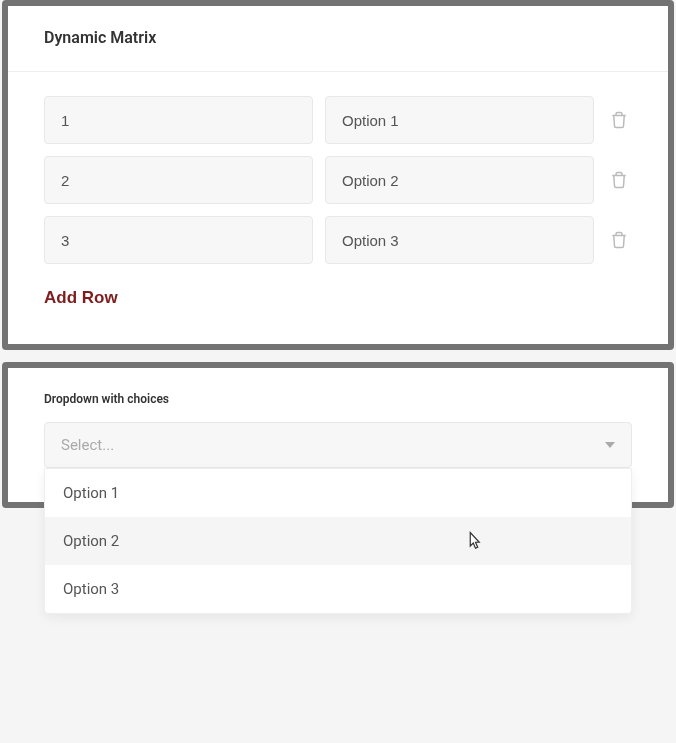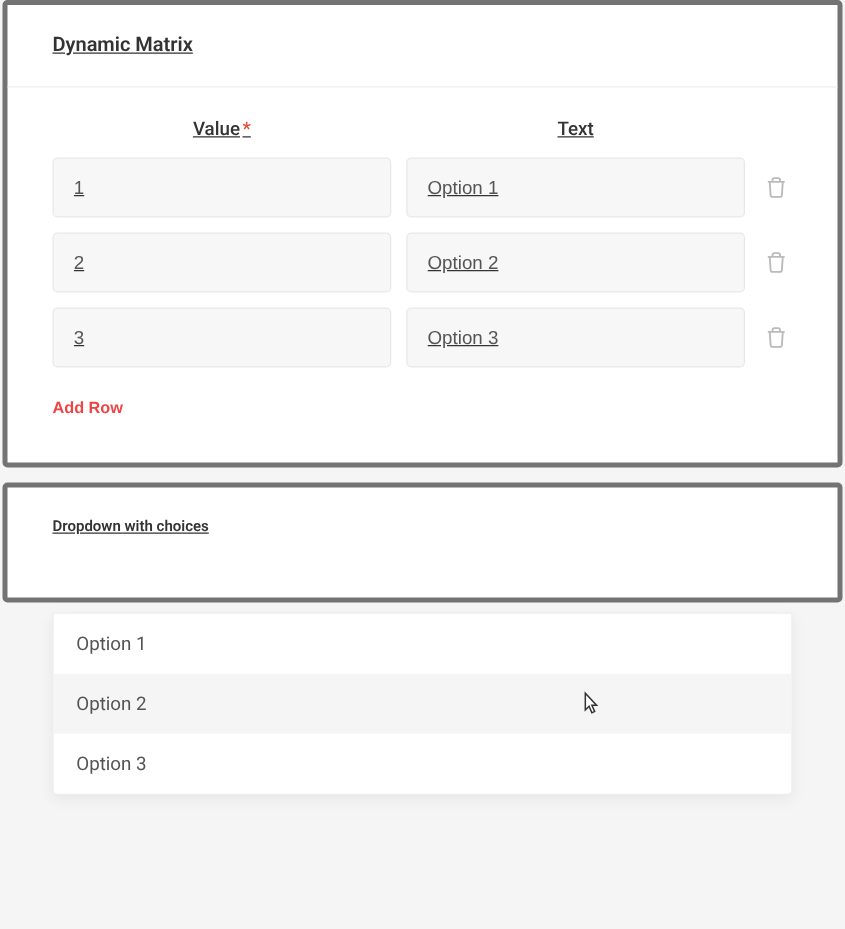--- a/index.html
+++ b/index.html
@@ -10,24 +10,23 @@
     body {
       font-family: -apple-system, BlinkMacSystemFont, "Segoe UI", Roboto, "Helvetica Neue", Arial, sans-serif;
       background: #f5f5f5;
       padding: 0;
       width: 676px;
       height: 743px;
       color: #333;
     }
     .card {
       background: #fff;
-      border: 4px solid #737373;
+      border: 6px solid #737373;
       border-radius: 4px;
       margin: 0 2px 12px 2px;
-      text-decoration: underline;
     }
     .card-header {
       padding: 22px 36px 24px 36px;
       border-bottom: 1px solid #eee;
       font-size: 16px;
       font-weight: 600;
       color: #333;
     }
     .card-body {
       padding: 24px 36px 36px 36px;
@@ -80,22 +79,22 @@
       color: #bbb;
     }
     .delete-btn svg {
       width: 18px;
       height: 20px;
       display: block;
     }
     .add-row-btn {
       background: none;
       border: none;
-      color: #ef4444;
-      font-size: 13px;
+      color: #7f1d1d;
+      font-size: 17px;
       font-weight: 600;
       cursor: pointer;
       padding: 12px 0 0 0;
     }
     .card-header-2 {
       padding: 24px 36px 16px 36px;
       font-size: 12px;
       font-weight: 600;
       color: #333;
     }
@@ -158,27 +157,20 @@
     .spacer-header {
         width: 26px;
     }
   </style>
 </head>
 <body>
 
 <div class="card">
   <div class="card-header">Dynamic Matrix</div>
   <div class="card-body">
-    <div class="matrix-headers">
-      <div class="matrix-header">
-        <span>Value</span><span class="required">*</span>
-      </div>
-      <div class="matrix-header">Text</div>
-      <div class="spacer-header"></div>
-    </div>
 
     
     <div class="matrix-row">
       <input class="matrix-input" value="1" style="">
       <input class="matrix-input" value="Option 1" style="">
       <div class="delete-col">
         <button class="delete-btn">
           <span>
             <svg viewBox="0 0 24 24" fill="none" stroke="currentColor" stroke-width="2">
               <path d="M3 6h18M8 6V4a2 2 0 012-2h4a2 2 0 012 2v2M19 6l-1 14a2 2 0 01-2 2H8a2 2 0 01-2-2L5 6"></path>
@@ -218,20 +210,28 @@
       </div>
     </div>
 
     <button class="add-row-btn">Add Row</button>
   </div>
 </div>
 
 <div class="card">
   <div class="card-header-2">Dropdown with choices</div>
   <div class="card-body-2">
+    <div class="select-box">
+      <span class="select-placeholder">Select...</span>
+      <span class="select-arrow">
+        <svg viewBox="0 0 10 6" fill="currentColor">
+            <path d="M0 0 L10 0 L5 6 Z"></path>
+          </svg>
+      </span>
+    </div>
     <div class="dropdown">
       <div class="dropdown-option">Option 1</div>
       <div class="dropdown-option hover">
         <span>Option 2</span>
         <span class="cursor-icon">
           <svg viewBox="0 0 24 28" fill="#fff" stroke="#333" stroke-width="1.6">
             <path d="M7 2 L7 20 L11 16 L14 23 L17 21.5 L14 15 L19 15 Z"></path>
           </svg>
         </span>
       </div>

